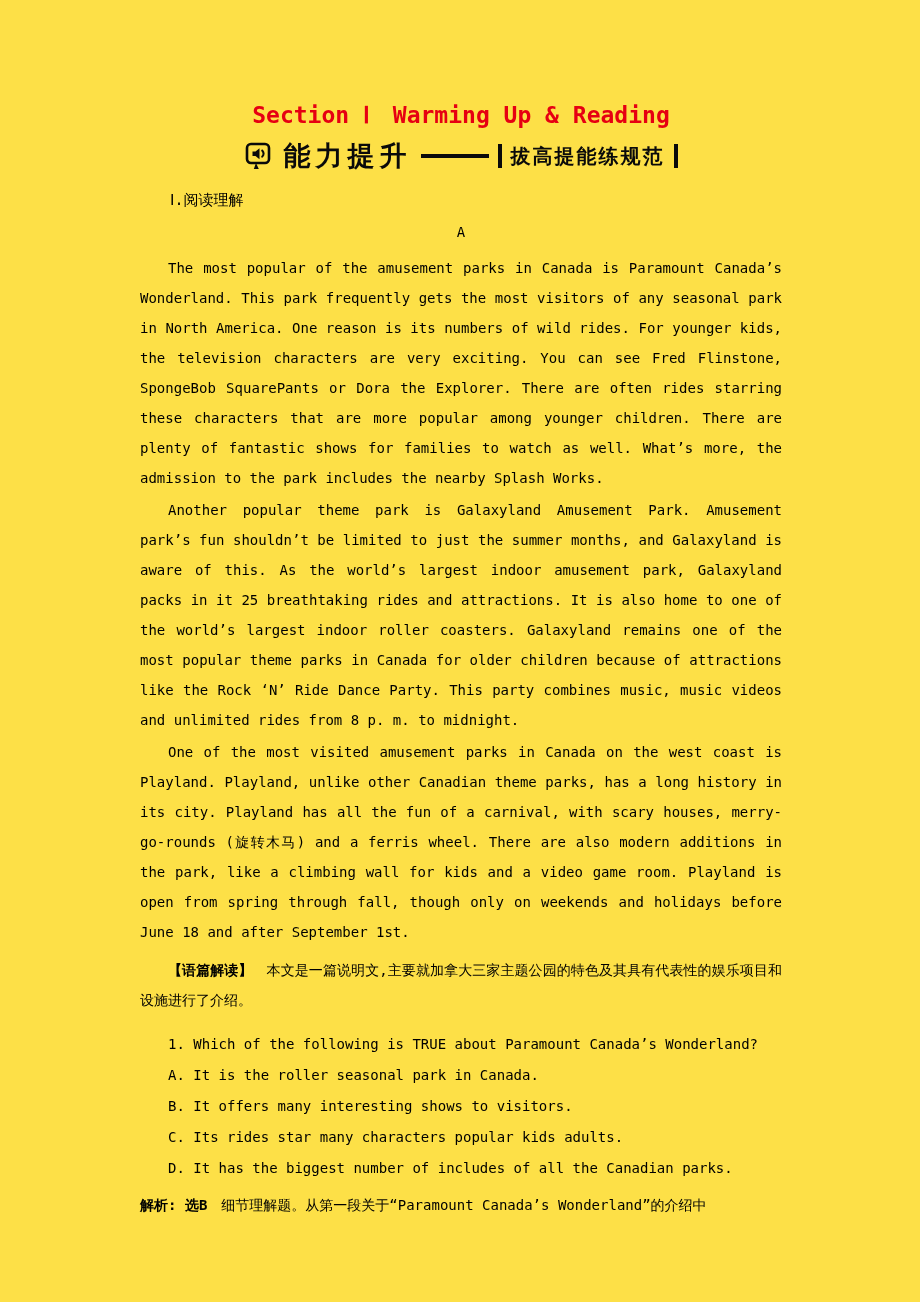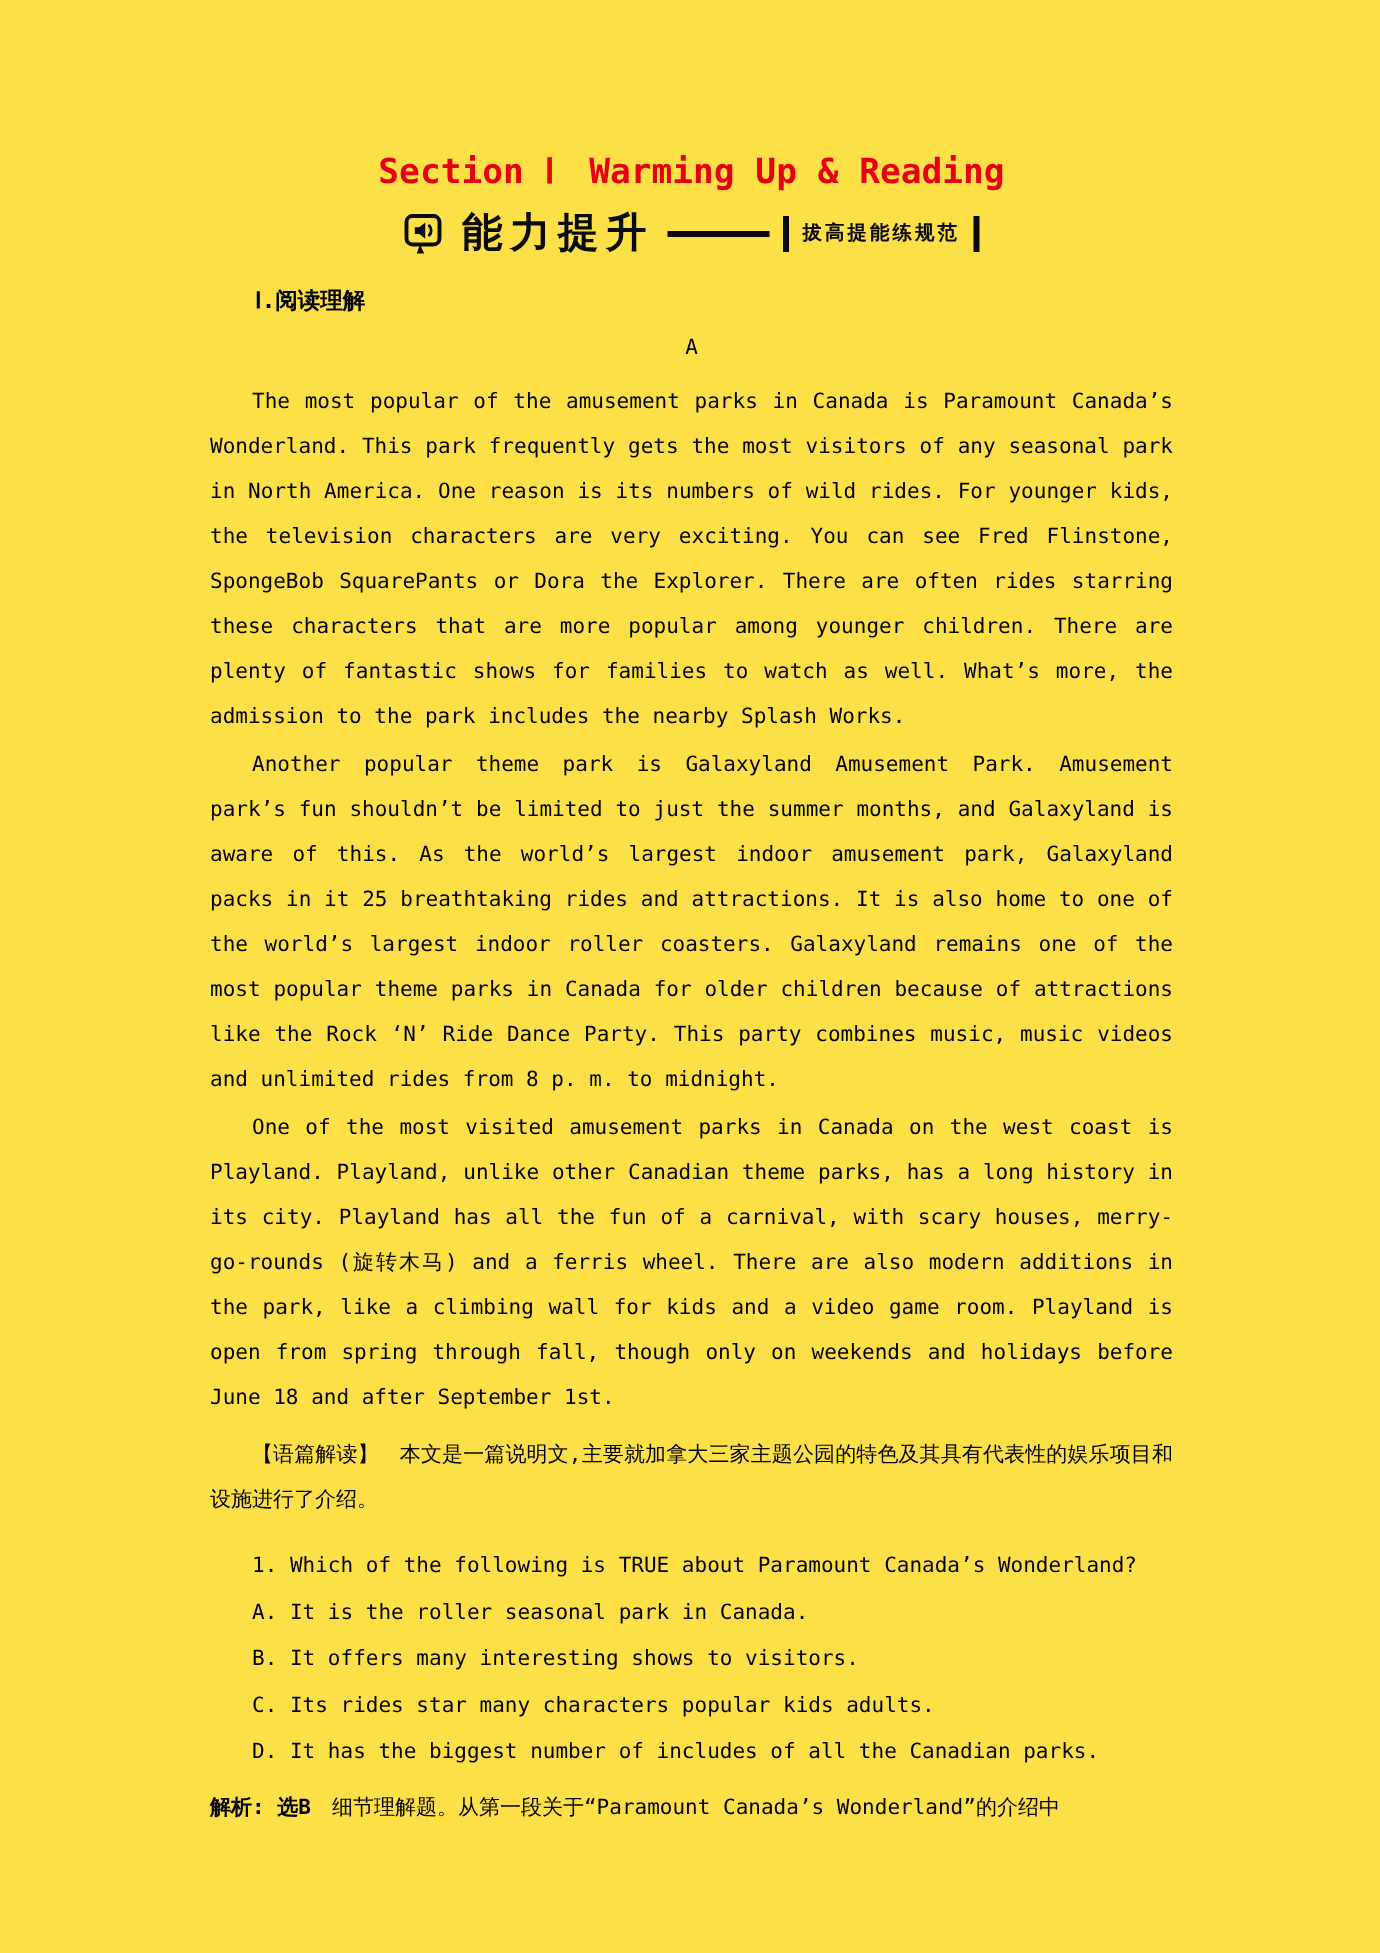--- a/index.html
+++ b/index.html
@@ -40,46 +40,45 @@
     color: #0a0a0a;
     line-height: 1.1;
   }
   .banner-dash {
     display: inline-block;
     width: 68px;
     height: 4px;
     background: #0a0a0a;
   }
   .banner-sub {
-    font-size: 13px;
+    font-size: 20px;
     font-weight: bold;
     letter-spacing: 2px;
     color: #0a0a0a;
     border-left: 4px solid #0a0a0a;
     border-right: 4px solid #0a0a0a;
     padding: 0 9px;
     line-height: 24px;
   }
   .section-label {
     padding-left: 2em;
     font-size: 15px;
     margin-bottom: 2px;
-    font-weight: bold;
   }
   .passage-label {
     text-align: center;
     margin: 2px 0 6px 0;
   }
   .para {
     text-align: justify;
     text-indent: 2em;
     margin-top: 2px;
   }
   .analysis { margin-top: 8px; }
-  .analysis-label { font-weight: normal; }
+  .analysis-label { font-weight: bold; }
   .line {
     text-indent: 2em;
     line-height: 31px;
   }
   .question-stem { margin-top: 14px; }
   .explanation {
     text-indent: 0;
     margin-top: 6px;
     white-space: pre-wrap;
   }

